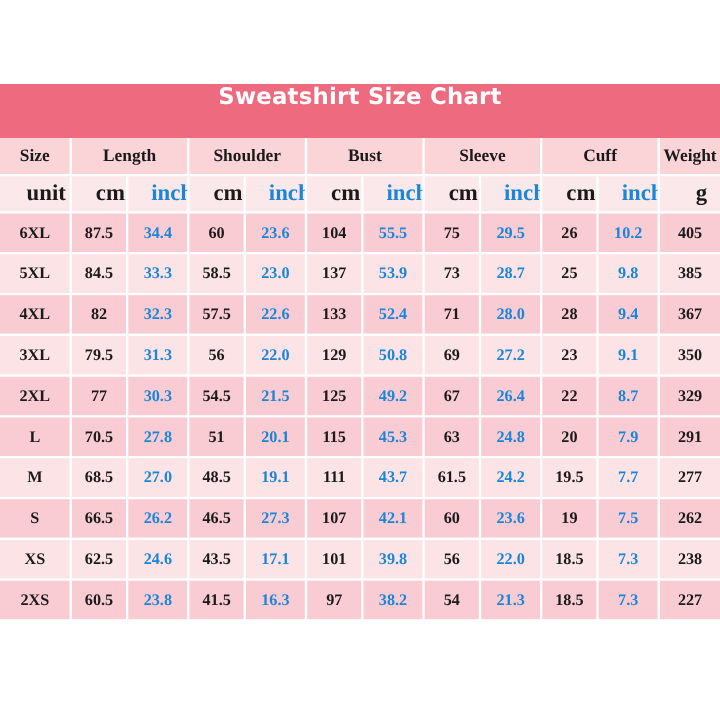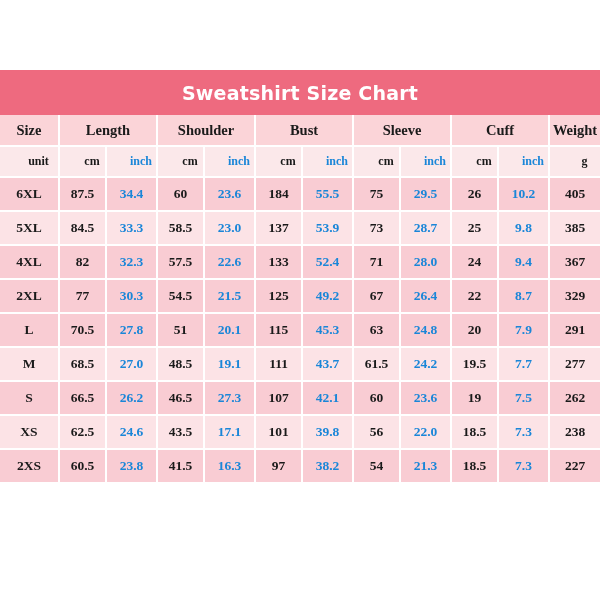--- a/index.html
+++ b/index.html
@@ -22,21 +22,20 @@
     width: 600px;
   }
 
   .title-bar {
     height: 45px;
     background: #ee6a7f;
     color: #ffffff;
     font-size: 19px;
     font-weight: bold;
     display: flex;
-    align-items: center;
     justify-content: center;
     letter-spacing: 0.2px;
   }
 
   table.size-chart {
     width: 600px;
     border-collapse: separate;
     border-spacing: 0;
     table-layout: fixed;
     font-family: Liberation Serif, serif;
@@ -64,21 +63,21 @@
     color: #1a1a1a;
     font-size: 14.5px;
     font-weight: bold;
   }
 
   
   tr.unit-row td {
     height: 29px;
     background: #fbe8ea;
     color: #1a1a1a;
-    font-size: 12px;
+    font-size: 19px;
     font-weight: bold;
     padding-left: 19px;
   }
   tr.unit-row td.inch-cell {
     color: #1a86d8;
     margin-left: 48px;
   }
 
   
   tr.data-row td {
@@ -148,21 +147,21 @@
         <td>g</td>
       </tr>
     </thead>
     <tbody id="chart-body">
         <tr class="data-row odd">
           <td>6XL</td>
           <td>87.5</td>
           <td class="inch-cell">34.4</td>
           <td>60</td>
           <td class="inch-cell">23.6</td>
-          <td>184</td>
+          <td>104</td>
           <td class="inch-cell">55.5</td>
           <td>75</td>
           <td class="inch-cell">29.5</td>
           <td>26</td>
           <td class="inch-cell">10.2</td>
           <td>405</td>
         </tr>
         <tr class="data-row even">
           <td>5XL</td>
           <td>84.5</td>
@@ -180,23 +179,37 @@
         <tr class="data-row odd">
           <td>4XL</td>
           <td>82</td>
           <td class="inch-cell">32.3</td>
           <td>57.5</td>
           <td class="inch-cell">22.6</td>
           <td>133</td>
           <td class="inch-cell">52.4</td>
           <td>71</td>
           <td class="inch-cell">28.0</td>
-          <td>24</td>
+          <td>28</td>
           <td class="inch-cell">9.4</td>
           <td>367</td>
+        </tr>
+        <tr class="data-row even">
+          <td>3XL</td>
+          <td>79.5</td>
+          <td class="inch-cell">31.3</td>
+          <td>56</td>
+          <td class="inch-cell">22.0</td>
+          <td>129</td>
+          <td class="inch-cell">50.8</td>
+          <td>69</td>
+          <td class="inch-cell">27.2</td>
+          <td>23</td>
+          <td class="inch-cell">9.1</td>
+          <td>350</td>
         </tr>
         <tr class="data-row odd">
           <td>2XL</td>
           <td>77</td>
           <td class="inch-cell">30.3</td>
           <td>54.5</td>
           <td class="inch-cell">21.5</td>
           <td>125</td>
           <td class="inch-cell">49.2</td>
           <td>67</td>

